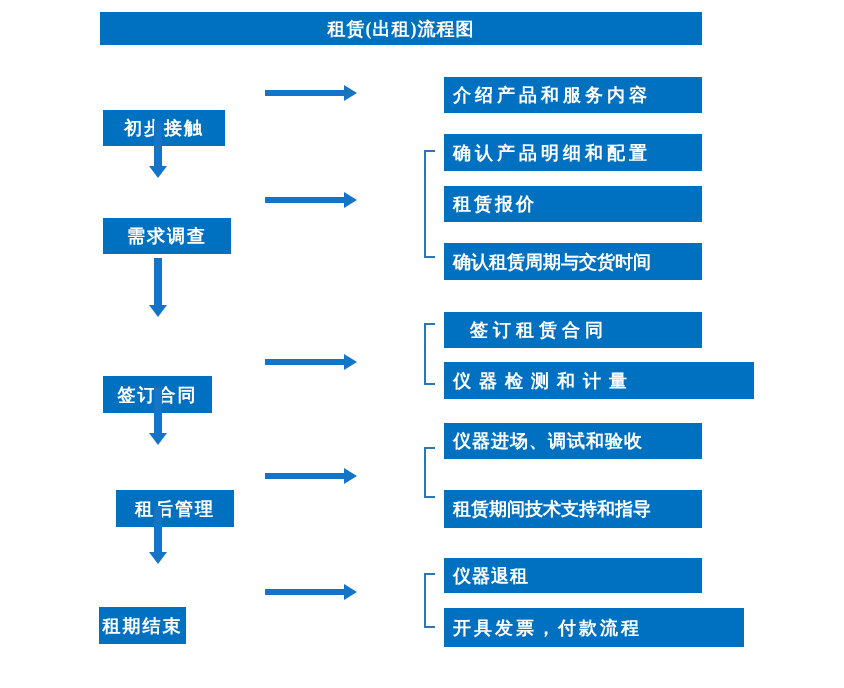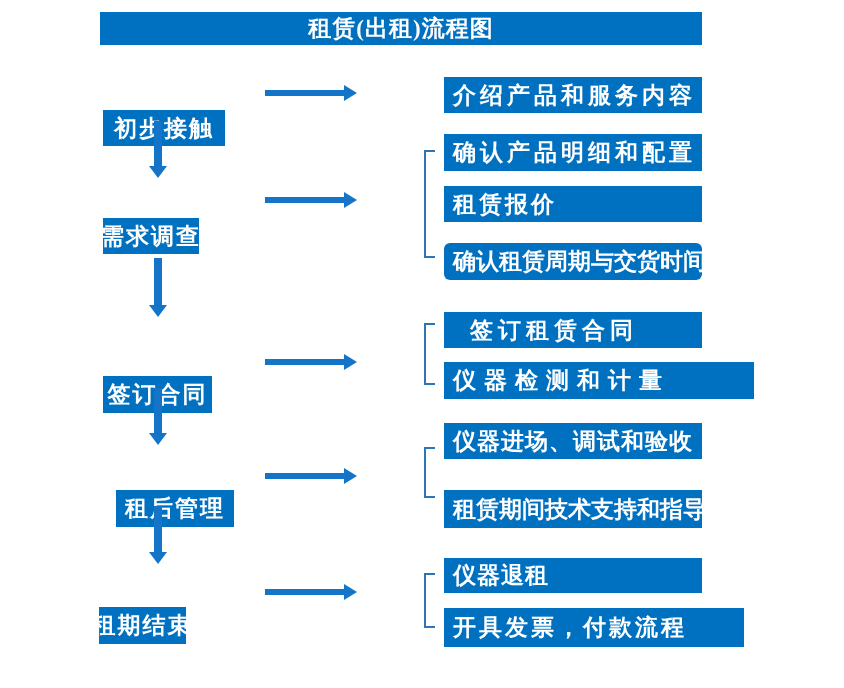--- a/index.html
+++ b/index.html
@@ -14,21 +14,21 @@
     width:844px;height:688px;
     background:#ffffff;
     font-family:"Liberation Serif","DejaVu Serif",serif;
     overflow:hidden;
   }
   .box{
     position:absolute;
     background:var(--blue);
     color:var(--text);
     font-weight:700;
-    font-size:23px;
+    font-size:18px;
     display:flex;
     align-items:center;
     box-sizing:border-box;
     white-space:nowrap;
   }
   .title-bar{
     justify-content:center;
     letter-spacing:1px;
   }
   .step{
@@ -80,21 +80,21 @@
   }
 </style>
 </head>
 <body>
 
 <div id="canvas">
 
   <div class="box title-bar" style="left:100px;top:12px;width:602px;height:33px;">租赁(出租)流程图</div>
 
   <div class="box step" style="left:103px;top:78px;width:122px;height:36px;">初步接触</div>
-  <div class="box step" style="left:103px;top:186px;width:96px;height:36px;font-family:Liberation Serif, serif;">需求调查</div>
+  <div class="box step" style="left:103px;top:186px;width:128px;height:36px;font-family:Liberation Serif, serif;">需求调查</div>
   <div class="box step" style="left:103px;top:344px;width:109px;height:37px;">签订合同</div>
   <div class="box step" style="left:116px;top:458px;width:118px;height:37px;">租后管理</div>
   <div class="box step" style="left:99px;top:575px;width:87px;height:37px;">租期结束</div>
 
   <div class="varrow" style="left:149px;top:121px;height:57px;">
     <div class="shaft"></div>
     <div class="head"></div>
   </div>
   <div class="varrow" style="left:149px;top:258px;height:59px;">
     <div class="shaft"></div>
@@ -131,21 +131,21 @@
   </div>
 
   <div class="bracket" style="top:150px;height:108px;"></div>
   <div class="bracket" style="top:323px;height:62px;"></div>
   <div class="bracket" style="top:447px;height:51px;"></div>
   <div class="bracket" style="top:573px;height:55px;"></div>
 
   <div class="box detail" style="left:444px;top:77px;width:258px;height:36px;letter-spacing:4px;">介绍产品和服务内容</div>
   <div class="box detail" style="left:444px;top:134px;width:258px;height:37px;letter-spacing:4px;">确认产品明细和配置</div>
   <div class="box detail" style="left:444px;top:186px;width:258px;height:36px;letter-spacing:3px;">租赁报价</div>
-  <div class="box detail" style="left:444px;top:243px;width:258px;height:37px;letter-spacing:0;border-radius:6px;">确认租赁周期与交货时间</div>
+  <div class="box detail" style="left:444px;top:243px;width:258px;height:37px;letter-spacing:0;">确认租赁周期与交货时间</div>
   <div class="box detail" style="left:444px;top:312px;width:258px;height:36px;letter-spacing:5px;padding-left:26px;">签订租赁合同</div>
   <div class="box detail" style="left:444px;top:362px;width:310px;height:37px;letter-spacing:8px;">仪器检测和计量</div>
   <div class="box detail" style="left:444px;top:423px;width:258px;height:36px;letter-spacing:1px;">仪器进场、调试和验收</div>
   <div class="box detail" style="left:444px;top:490px;width:258px;height:38px;letter-spacing:0;text-align:center;">租赁期间技术支持和指导</div>
   <div class="box detail" style="left:444px;top:558px;width:258px;height:35px;letter-spacing:1px;">仪器退租</div>
   <div class="box detail" style="left:444px;top:608px;width:300px;height:39px;letter-spacing:3px;">开具发票，付款流程</div>
 
 </div>
 
 </body></html>

